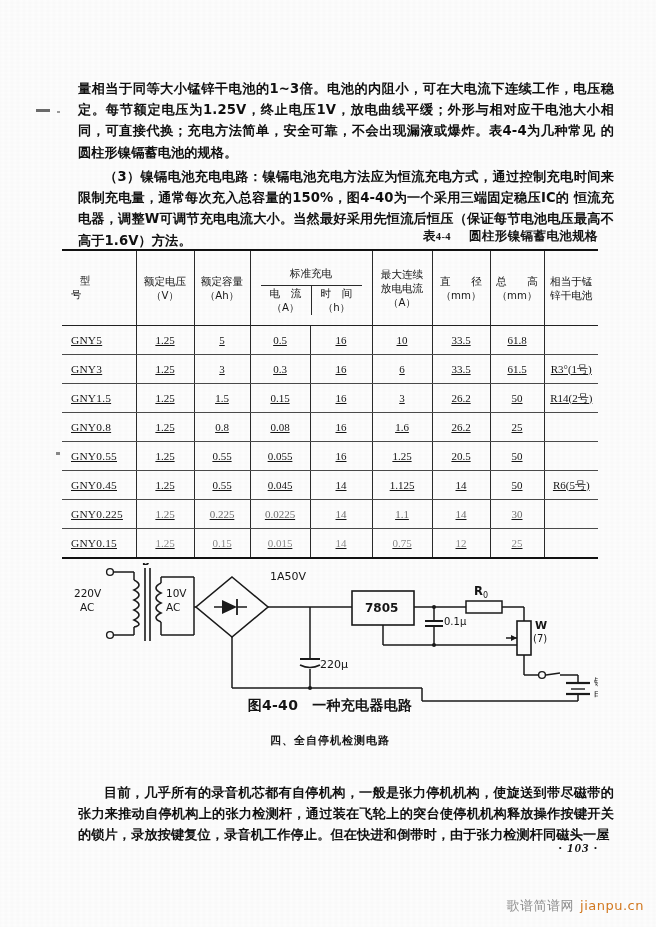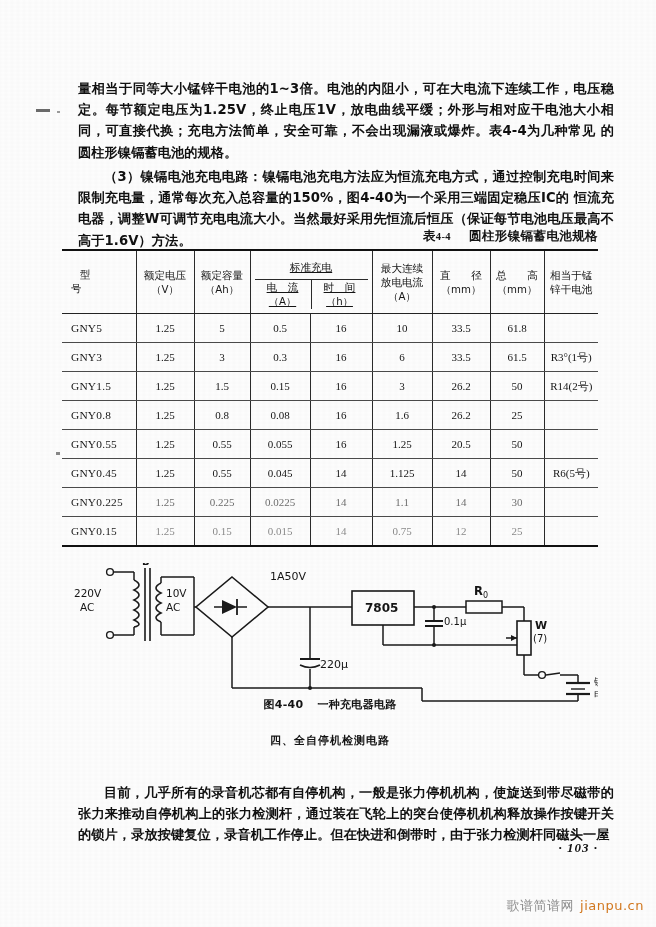--- a/index.html
+++ b/index.html
@@ -80,21 +80,21 @@
     border-bottom: 1px solid #4a4a4a;
     text-align: center;
     vertical-align: middle;
     padding: 0;
     font-weight: normal;
     color: #151515;
   }
   table.spec { border-top: 2.2px solid #111; border-bottom: 2.2px solid #111; }
   table.spec tr.hdr th { border-bottom: 1.6px solid #222; }
   table.spec tr.hdr th, table.spec tr.hdr td { height: 26px; }
-  table.spec tbody tr { height: 29px; }
+  table.spec tbody tr { height: 29px; text-decoration: underline; }
   table.spec td:first-child, table.spec th:first-child { border-left: none; text-align: left; padding-left: 9px; margin-top: 44px; }
   table.spec td:last-child, table.spec th:last-child { border-right: none; }
 
   .h-main { font-size: 10.6px; line-height: 14px; }
   .h-unit { font-size: 10.2px; }
   .sp-wide { letter-spacing: 9px; padding-left: 9px; }
   .sp-mid  { letter-spacing: 5px; padding-left: 5px; }
   .model { font-family: "Liberation Serif", "DejaVu Serif", serif; font-size: 11.4px; letter-spacing: 0.2px; }
   .num   { font-family: "Liberation Serif", "DejaVu Serif", serif; font-size: 11px; }
 
@@ -107,21 +107,21 @@
   .hdr-2line .top { flex: 0 0 24px; display: flex; align-items: center; justify-content: center; border-bottom: 1px solid #2a2a2a; }
   .hdr-2line .bot { flex: 1; display: flex; text-align: right; }
   .hdr-2line .bot > div { flex: 1; display: flex; align-items: center; justify-content: center; }
   .hdr-2line .bot > div:first-child { border-right: 1px solid #2a2a2a; }
   .cell-stack { display: flex; flex-direction: column; align-items: center; justify-content: center; height: 100%; line-height: 15px; }
 
   
   .figure { position: absolute; top: 563px; left: 0; width: 536px; height: 140px; }
   .fig-cap {
     position: absolute; top: 697px; left: 0; width: 536px;
-    text-align: center; font-size: 11px; font-weight: bold; letter-spacing: 0.3px;
+    text-align: center; font-size: 14px; font-weight: bold; letter-spacing: 0.3px;
   }
   .fig-cap .gap { display: inline-block; width: 14px; }
 
   
   .sec-head {
     position: absolute; top: 733px; left: 0; width: 536px;
     text-align: center; font-size: 11px; font-weight: bold; letter-spacing: 1px;
   }
   .p-three { position: absolute; top: 766px; left: 0; width: 536px; }
 
@@ -186,21 +186,21 @@
               <span class="h-main">额定电压</span>
               <span class="h-unit">（V）</span>
             </div>
           </th>
           <th>
             <div class="cell-stack">
               <span class="h-main">额定容量</span>
               <span class="h-unit">（Ah）</span>
             </div>
           </th>
-          <th colspan="2" style="padding:4px;text-decoration:underline;">
+          <th colspan="2" style="padding:10px;">
             <div class="hdr-2line">
               <div class="top">
                   <span class="h-main">标准充电</span>
                 </div>
               <div class="bot">
                 <div>
                   <div class="cell-stack">
                     <span class="h-main">电　流</span>
                     <span class="h-unit">（A）</span>
                   </div>

